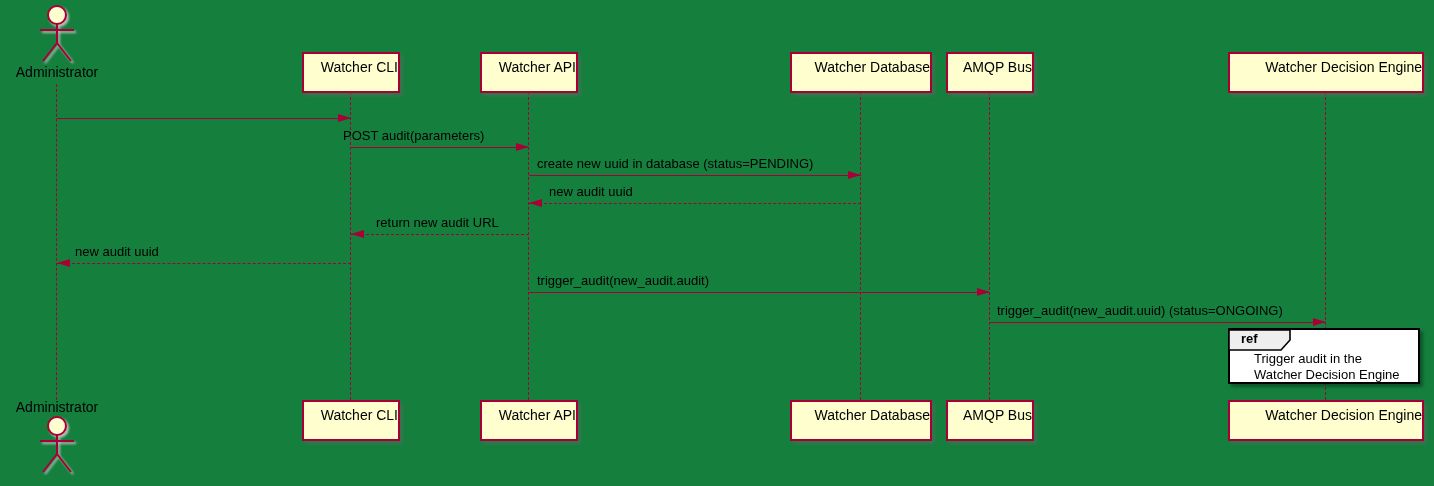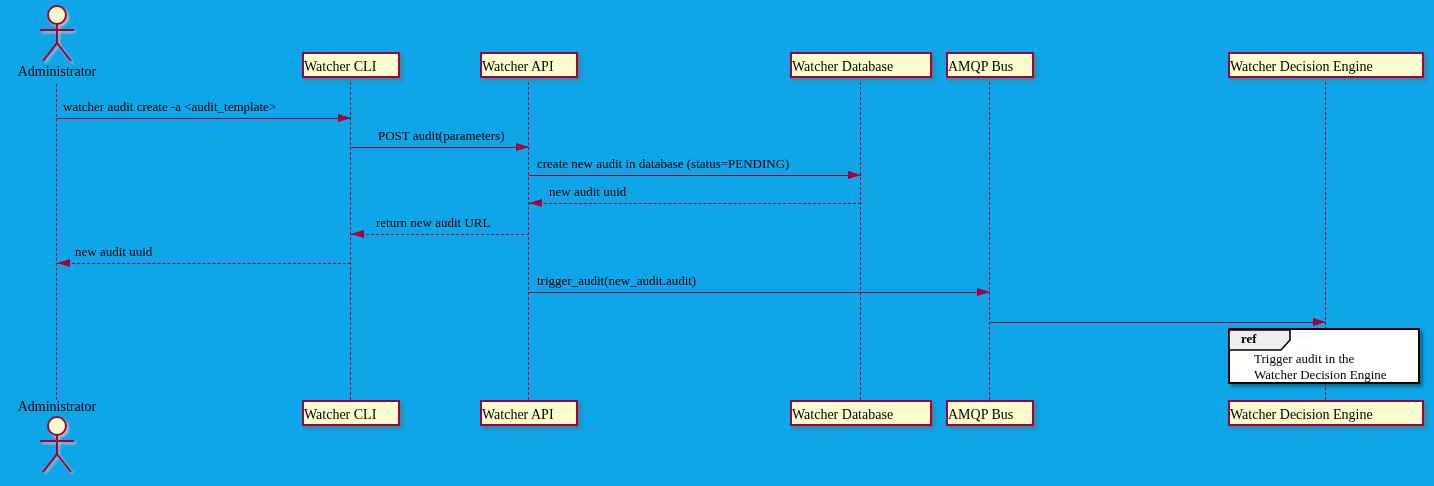--- a/index.html
+++ b/index.html
@@ -1,35 +1,35 @@
 <!DOCTYPE html>
 <html><head>
 <meta charset="utf-8">
 <style>
   html,body{margin:0;padding:0;background:#ffffff;}
   .diagram{
     position:relative;
     width:1434px;height:486px;
-    background:#0ea5e9;
-    font-family:Liberation Serif, serif;
+    background:#15803d;
+    font-family:Liberation Sans, sans-serif;
     color:#000;
     overflow:hidden;
   }
   .lifeline{
     position:absolute;width:0;
     border-left:1px dashed #A80036;
   }
   .participant{
     position:absolute;
-    height:26px;line-height:26px;
+    height:41px;line-height:26px;
     box-sizing:border-box;
     background:#FEFECE;
     border:2px solid #A80036;
     box-shadow:3px 3px 3px rgba(100,100,100,0.45);
-    text-align:left;
+    text-align:right;
     font-size:14px;
     white-space:nowrap;
   }
   .actor-label{
     position:absolute;
     font-size:14px;
     text-align:center;
     white-space:nowrap;
   }
   .actor-figure{
@@ -90,48 +90,48 @@
     <line x1="20" y1="39" x2="34" y2="57" stroke="#A80036" stroke-width="2"></line>
   </svg>
   <div class="actor-label" style="left:2px;top:64px;width:110px">Administrator</div>
 
   <div class="participant" style="left:302px;top:52px;width:98px">Watcher CLI</div>
   <div class="participant" style="left:480px;top:52px;width:98px">Watcher API</div>
   <div class="participant" style="left:790px;top:52px;width:142px">Watcher Database</div>
   <div class="participant" style="left:946px;top:52px;width:88px">AMQP Bus</div>
   <div class="participant" style="left:1228px;top:52px;width:196px">Watcher Decision Engine</div>
 
-  <div class="msg-label" style="left:63px;top:99px">watcher audit create -a &lt;audit_template&gt;</div>
   <div class="msg-line solid" style="left:57px;top:118px;width:294px"></div>
   <div class="arrow-head right" style="left:338px;top:114px"></div>
 
-  <div class="msg-label" style="left:378px;top:128px">POST audit(parameters)</div>
+  <div class="msg-label" style="left:343px;top:128px">POST audit(parameters)</div>
   <div class="msg-line solid" style="left:351px;top:147px;width:178px"></div>
   <div class="arrow-head right" style="left:516px;top:143px"></div>
 
-  <div class="msg-label" style="left:537px;top:156px">create new audit in database (status=PENDING)</div>
+  <div class="msg-label" style="left:537px;top:156px">create new uuid in database (status=PENDING)</div>
   <div class="msg-line solid" style="left:529px;top:175px;width:332px"></div>
   <div class="arrow-head right" style="left:848px;top:171px"></div>
 
   <div class="msg-label" style="left:549px;top:184px">new audit uuid</div>
   <div class="msg-line dashed" style="left:529px;top:203px;width:332px"></div>
   <div class="arrow-head left" style="left:529px;top:199px"></div>
 
   <div class="msg-label" style="left:376px;top:215px">return new audit URL</div>
   <div class="msg-line dashed" style="left:351px;top:234px;width:178px"></div>
   <div class="arrow-head left" style="left:351px;top:230px"></div>
 
   <div class="msg-label" style="left:75px;top:244px">new audit uuid</div>
   <div class="msg-line dashed" style="left:57px;top:263px;width:294px"></div>
   <div class="arrow-head left" style="left:57px;top:259px"></div>
 
   <div class="msg-label" style="left:537px;top:273px">trigger_audit(new_audit.audit)</div>
   <div class="msg-line solid" style="left:529px;top:292px;width:461px"></div>
   <div class="arrow-head right" style="left:977px;top:288px"></div>
 
+  <div class="msg-label" style="left:997px;top:303px">trigger_audit(new_audit.uuid) (status=ONGOING)</div>
   <div class="msg-line solid" style="left:990px;top:322px;width:336px"></div>
   <div class="arrow-head right" style="left:1313px;top:318px"></div>
 
   <div class="ref-box" style="left:1228px;top:328px;width:192px;height:56px">
     <svg class="ref-tab" width="66" height="24" viewBox="0 0 66 24">
       <path d="M0,1 H61 V11 L52,21 H0 Z" fill="#EEEEEE" stroke="#000000" stroke-width="1.6"></path>
     </svg>
     <span class="ref-keyword">ref</span>
     <div class="ref-line" style="top:21px">Trigger audit in the</div>
     <div class="ref-line" style="top:37px">Watcher Decision Engine</div>

